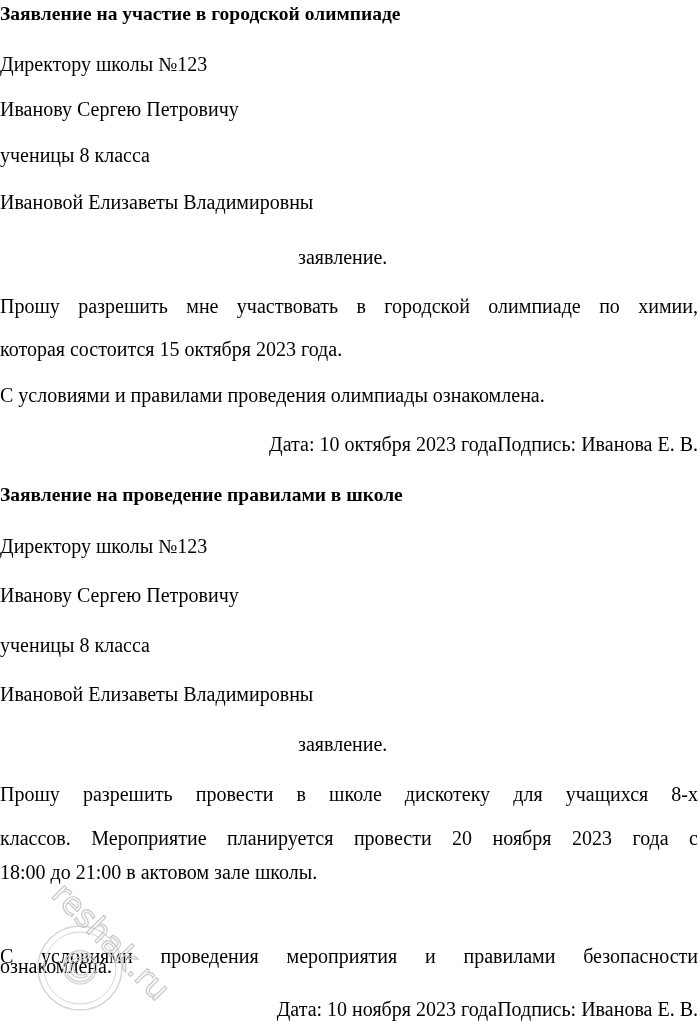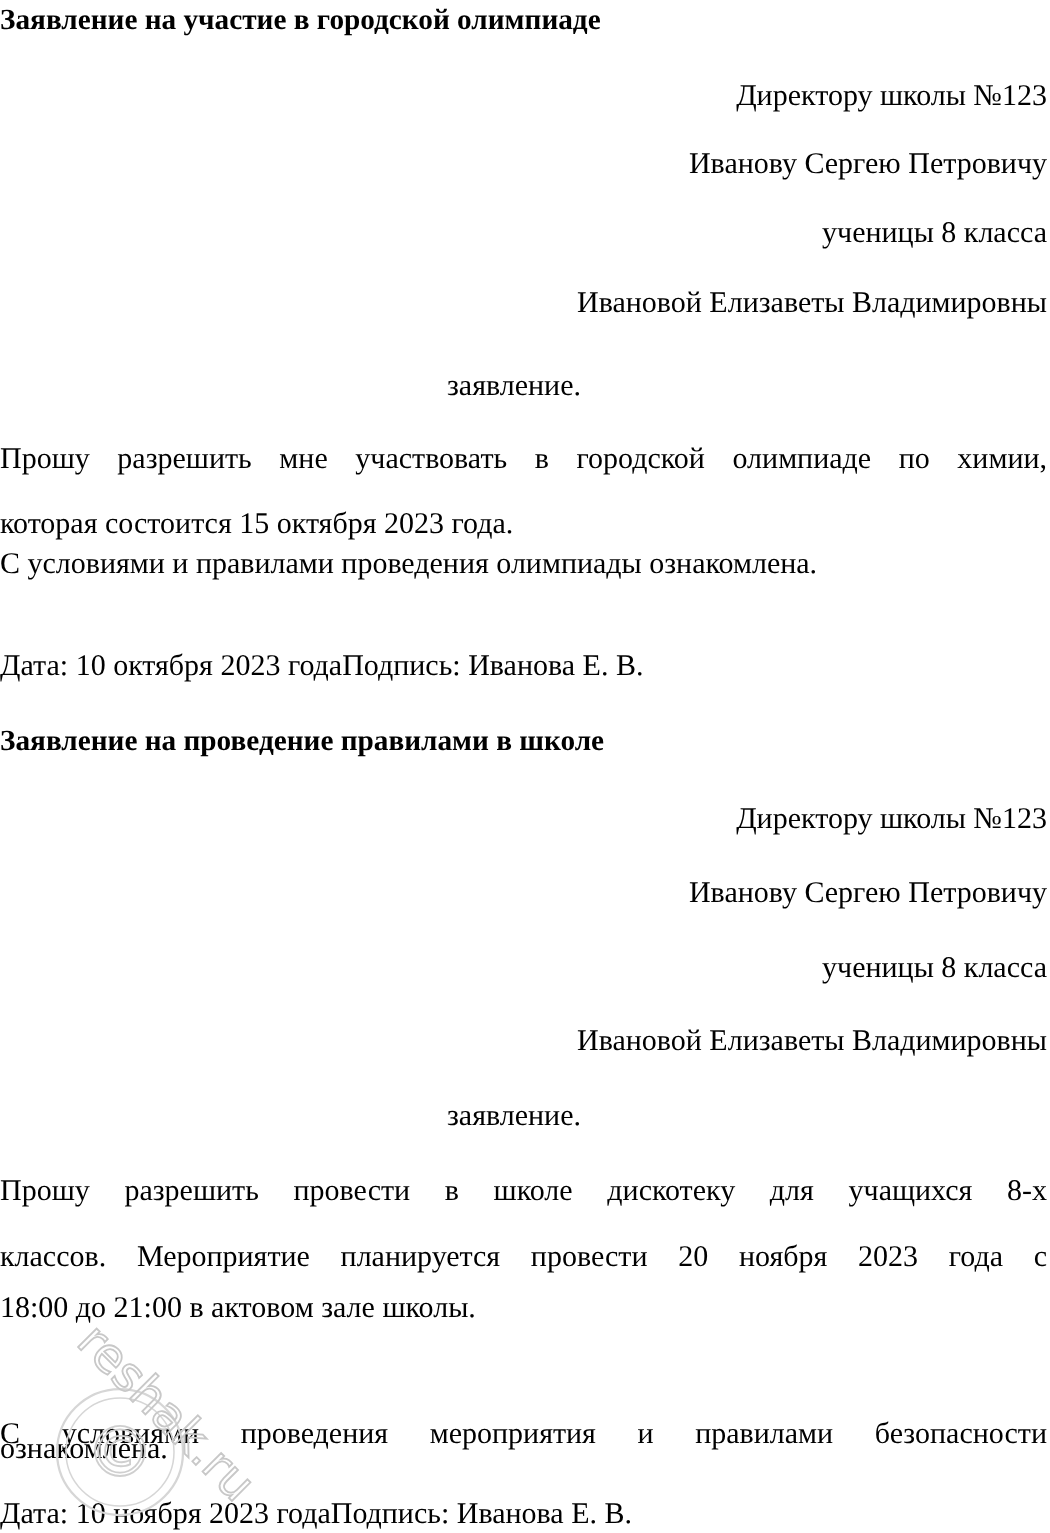--- a/index.html
+++ b/index.html
@@ -17,30 +17,30 @@
     }
     .line {
       position: absolute;
       left: 0;
       width: 566px;
       font-size: 20px;
       line-height: 24px;
       white-space: nowrap;
     }
     .bold { font-weight: bold; font-size: 19.5px; }
-    .right { text-align: right; width: 698px; }
+    .right { width: 698px; }
     .center-title { left: 298px; width: auto; }
     .justify {
       text-align: justify;
       text-align-last: justify;
       width: 698px;
     }
     .split {
       display: flex;
-      justify-content: flex-start;
+      justify-content: flex-end;
       width: 698px;
     }
     .watermark {
       position: absolute;
       left: 20px;
       top: 868px;
       width: 160px;
       height: 150px;
       pointer-events: none;
     }
@@ -49,21 +49,21 @@
 <body>
 
 <div class="line bold" style="top:2px;">Заявление на участие в городской олимпиаде</div>
 <div class="line right" style="top:52px;">Директору школы №123</div>
 <div class="line right" style="top:97px;">Иванову Сергею Петровичу</div>
 <div class="line right" style="top:143px;">ученицы 8 класса</div>
 <div class="line right" style="top:190px;">Ивановой Елизаветы Владимировны</div>
 <div class="line center-title" style="top:245px;">заявление.</div>
 <div class="line justify" style="top:294px;">Прошу разрешить мне участвовать в городской олимпиаде по химии,</div>
 <div class="line" style="top:337px;">которая состоится 15 октября 2023 года.</div>
-<div class="line" style="top:364px;">С условиями и правилами проведения олимпиады ознакомлена.</div>
+<div class="line" style="top:383px;">С условиями и правилами проведения олимпиады ознакомлена.</div>
 <div class="line split" style="top:432px;">
   <span>Дата: 10 октября 2023 года</span>
   <span>Подпись: Иванова Е. В.</span>
 </div>
 
 <div class="line bold" style="top:483px;">Заявление на проведение правилами в школе</div>
 <div class="line right" style="top:534px;">Директору школы №123</div>
 <div class="line right" style="top:583px;">Иванову Сергею Петровичу</div>
 <div class="line right" style="top:633px;">ученицы 8 класса</div>
 <div class="line right" style="top:682px;">Ивановой Елизаветы Владимировны</div>

